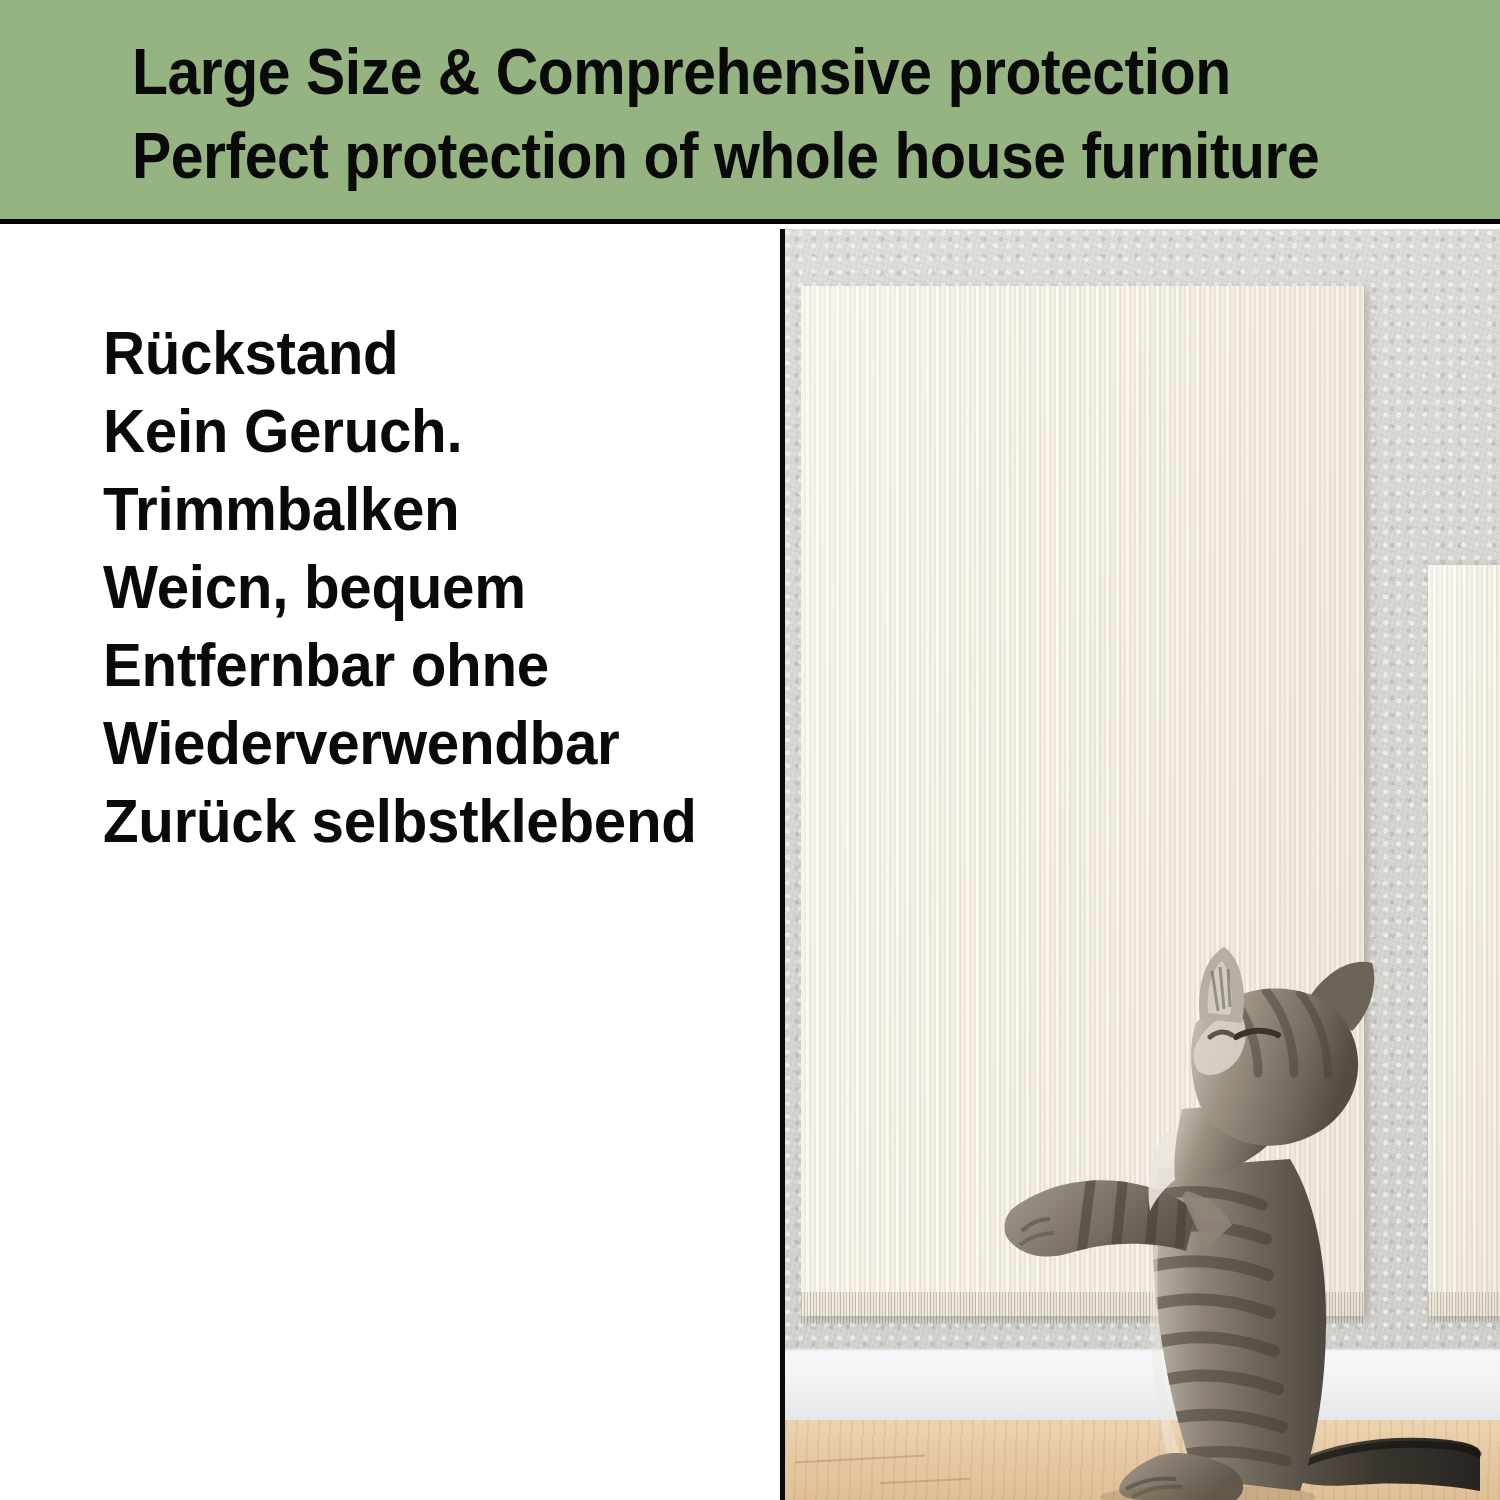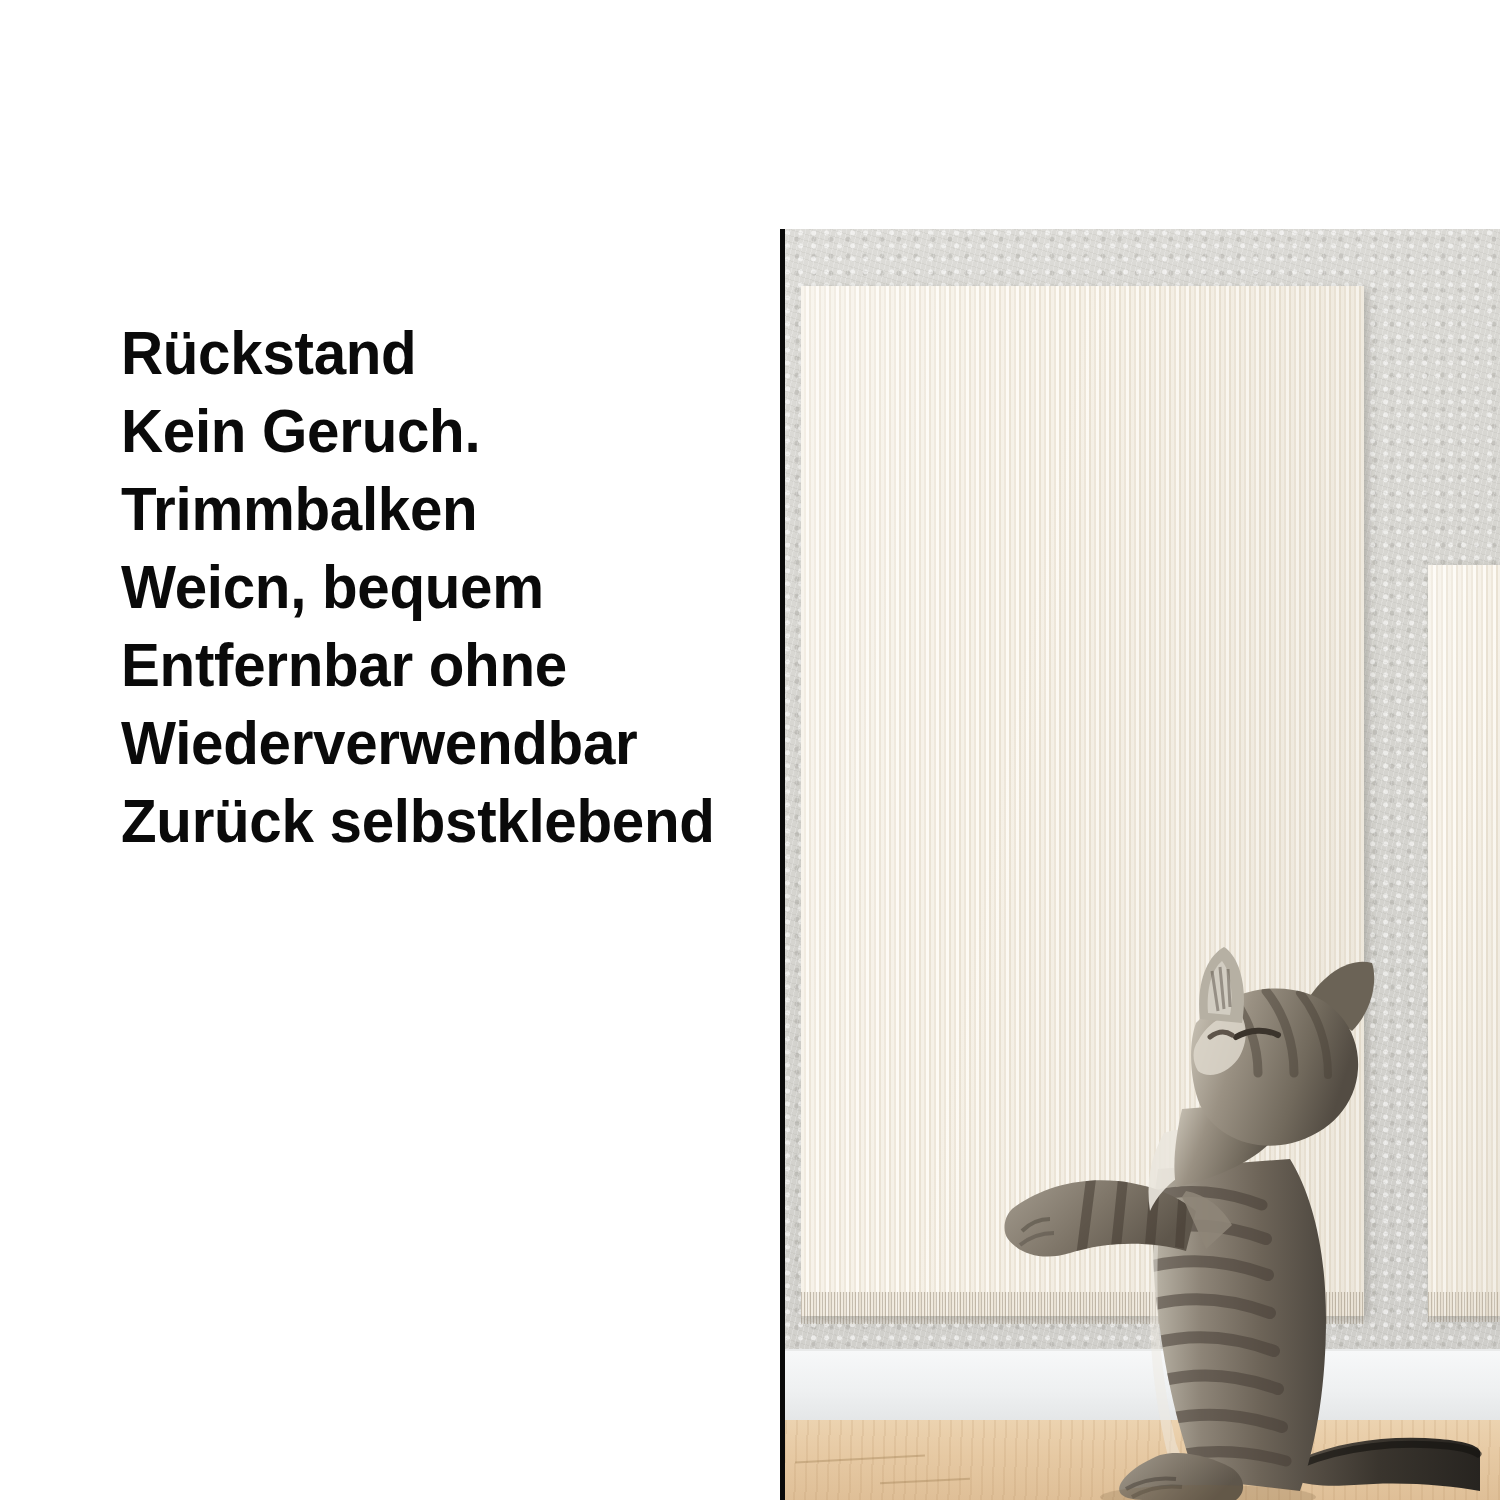--- a/index.html
+++ b/index.html
@@ -40,21 +40,21 @@
   }
 
   
   .divider{
     position:absolute;left:780px;top:229px;width:5px;height:1271px;
     background:#0a0a0a;
   }
 
   
   .features{
-    position:absolute;left:18px;top:229px;width:847px;height:1271px;
+    position:absolute;left:0;top:229px;width:847px;height:1271px;
     background:#ffffff;
   }
   .features-list{
     position:absolute;left:103px;top:85px;width:660px;
     margin:0;padding:0;list-style:none;
   }
   .feature-item{
     font-family:"Liberation Sans Narrow","Liberation Sans",sans-serif;
     font-weight:bold;
     font-size:62px;
@@ -142,20 +142,26 @@
 
   
   .cat{position:absolute;left:215px;top:690px;width:480px;height:581px;}
   .cat svg{display:block;width:100%;height:100%;overflow:visible;}
 </style>
 </head>
 <body>
 
 <div class="poster">
 
+  <div class="banner">
+    <div class="banner-inner">
+      <span class="banner-line">Large Size &amp; Comprehensive protection</span>
+      <span class="banner-line">Perfect protection of whole house furniture</span>
+    </div>
+  </div>
 
   <div class="body-area"></div>
 
   <div class="features">
     <ul class="features-list">
       <li class="feature-item">Rückstand</li>
       <li class="feature-item">Kein Geruch.</li>
       <li class="feature-item">Trimmbalken</li>
       <li class="feature-item">Weicn, bequem</li>
       <li class="feature-item">Entfernbar ohne</li>

